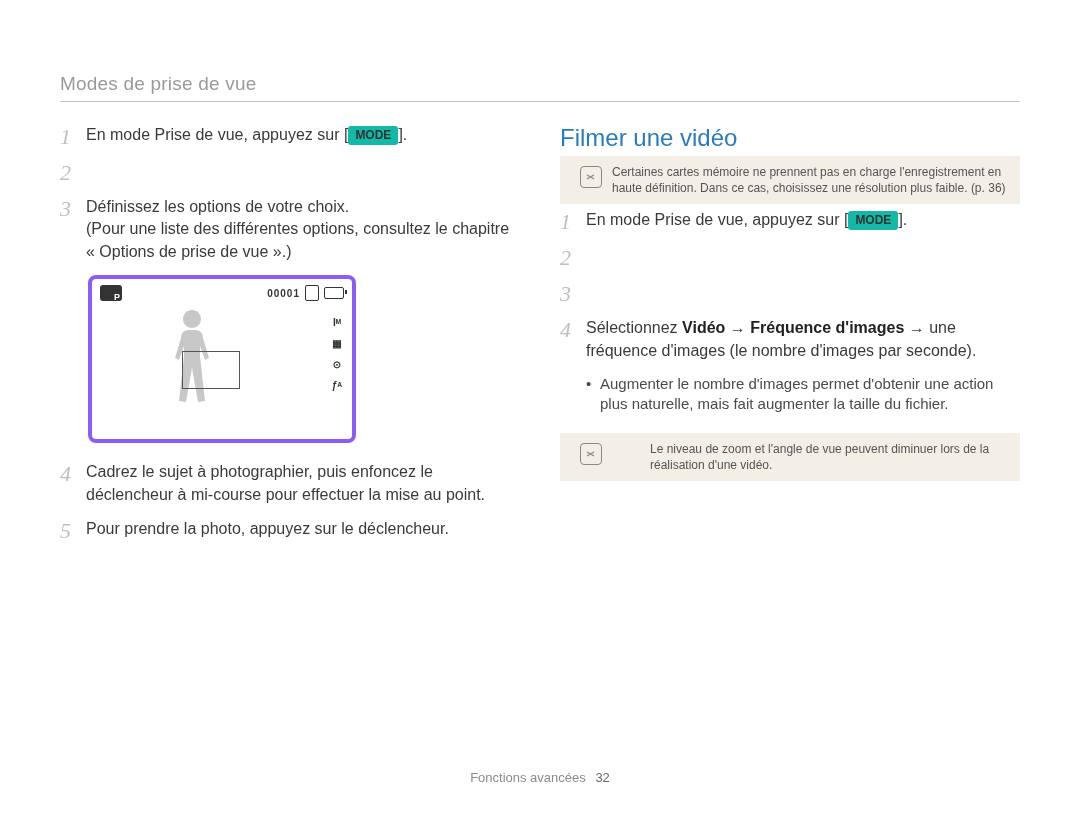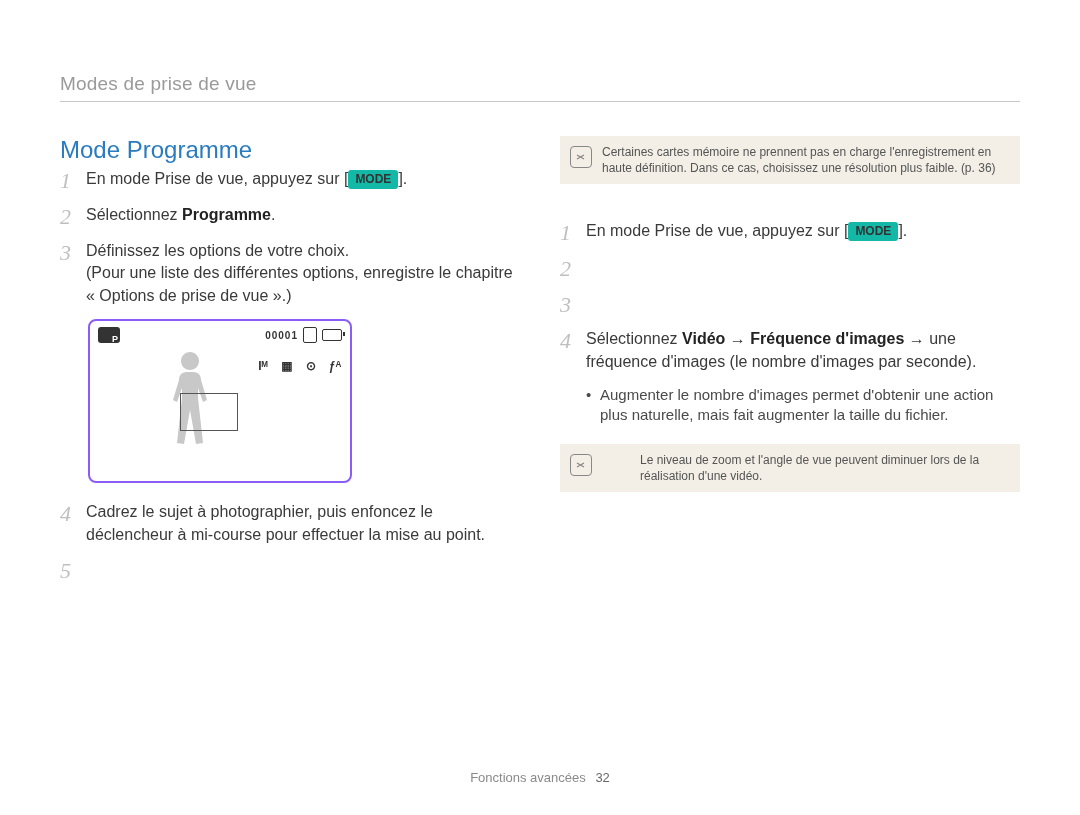--- a/index.html
+++ b/index.html
@@ -14,21 +14,21 @@
   }
   .page {
     padding: 73px 60px 0 60px;
     position: relative;
     height: 100%;
     box-sizing: border-box;
   }
   .header-line {
     border-bottom: 1px solid #c8c8c8;
     padding-bottom: 6px;
-    margin-bottom: 34px;
+    margin-bottom: 22px;
   }
   .header-text {
     font-size: 19px;
     color: #9a9a9a;
     font-weight: 300;
     letter-spacing: 0.2px;
   }
   .columns {
     display: flex;
     gap: 40px;
@@ -72,21 +72,21 @@
     display: inline-block;
     background: #14b8a6;
     border-radius: 3px;
     padding: 1px 7px;
     font-size: 12px;
     font-weight: 700;
     color: #333;
     vertical-align: 1px;
   }
   .camera-screen {
-    border: 2px solid #8b5cf6;
+    border: 4px solid #8b5cf6;
     border-radius: 8px;
     width: 260px;
     height: 160px;
     margin: 6px 0 18px 28px;
     position: relative;
     background: #fff;
   }
   .cam-topbar {
     position: absolute;
     top: 6px;
@@ -139,23 +139,23 @@
     top: 2px;
     width: 2px;
     height: 4px;
     background: #333;
   }
   .cam-sideicons {
     position: absolute;
     right: 8px;
     top: 38px;
     display: flex;
-    flex-direction: row;
+    flex-direction: column;
     gap: 10px;
-    font-size: 12px;
+    font-size: 10px;
     font-weight: 700;
     color: #333;
     align-items: flex-end;
   }
   .cam-sideicons span {
     display: inline-block;
     min-width: 14px;
     text-align: center;
   }
   .silhouette {
@@ -169,28 +169,28 @@
   .focus-box {
     position: absolute;
     left: 90px;
     top: 72px;
     width: 56px;
     height: 36px;
     border: 1.5px solid #555;
   }
   .note-box {
     background: #f3efe6;
-    padding: 8px 12px 8px 10px;
+    padding: 8px 12px 8px 20px;
     font-size: 12px;
     color: #555;
     line-height: 1.35;
     display: flex;
     align-items: flex-start;
     gap: 10px;
-    margin-bottom: 36px;
+    margin-bottom: 5px;
   }
   .note-box.short { margin-top: 4px; }
   .note-icon {
     width: 20px;
     height: 20px;
     border: 1.5px solid #888;
     border-radius: 4px;
     flex-shrink: 0;
     display: flex;
     align-items: center;
@@ -222,40 +222,36 @@
 
 <div class="page">
 
   <div class="header-line">
     <span class="header-text">Modes de prise de vue</span>
   </div>
 
   <div class="columns">
 
     <div class="col">
-      <h2 class="section-title">Mode Programme</h2>
 
       <div class="step">
         <span class="step-num">1</span>
         <span class="step-text">
           <span>En mode Prise de vue, appuyez sur [</span><span class="mode-badge">MODE</span><span>].</span>
         </span>
       </div>
 
       <div class="step">
         <span class="step-num">2</span>
-        <span class="step-text">
-          <span>Sélectionnez </span><span class="bold">Programme</span><span>.</span>
-        </span>
       </div>
 
       <div class="step">
         <span class="step-num">3</span>
         <span class="step-text" style="white-space: pre-line;">Définissez les options de votre choix.
-(Pour une liste des différentes options, enregistre le chapitre « Options de prise de vue ».)</span>
+(Pour une liste des différentes options, consultez le chapitre « Options de prise de vue ».)</span>
       </div>
 
       <div class="camera-screen">
         <div class="cam-topbar">
           <span class="cam-mode-icon"></span>
           <span style="display:flex;align-items:center;gap:5px;">
             <span class="cam-shots">00001</span>
             <span class="card-icon"></span>
             <span class="batt-icon"></span>
           </span>
@@ -274,24 +270,26 @@
         <div class="focus-box"></div>
       </div>
 
       <div class="step">
         <span class="step-num">4</span>
         <span class="step-text">Cadrez le sujet à photographier, puis enfoncez le déclencheur à mi-course pour effectuer la mise au point.</span>
       </div>
 
       <div class="step">
         <span class="step-num">5</span>
+        <span class="step-text">Pour prendre la photo, appuyez sur le déclencheur.</span>
       </div>
     </div>
 
     <div class="col">
+      <h2 class="section-title">Filmer une vidéo</h2>
 
       <div class="note-box">
         <span class="note-icon">
           <svg viewBox="0 0 24 24">
               <path fill="none" stroke="#888" stroke-width="2.5" d="M4 8l14 8M4 16l14-8"></path>
             </svg>
         </span>
         <span>Certaines cartes mémoire ne prennent pas en charge l'enregistrement en haute définition. Dans ce cas, choisissez une résolution plus faible. (p. 36)</span>
       </div>
 

